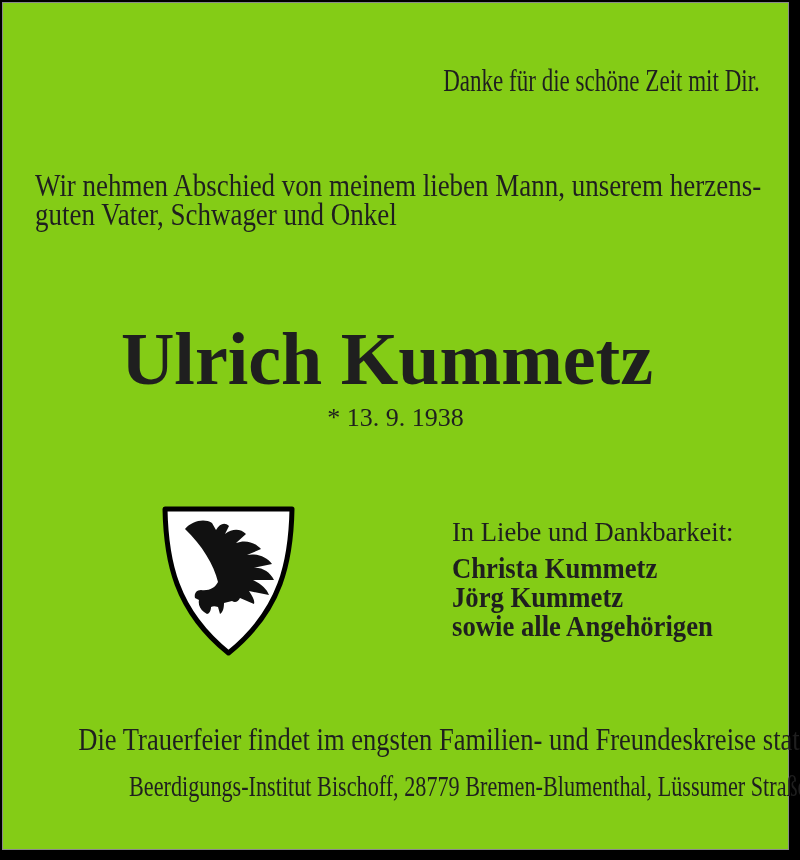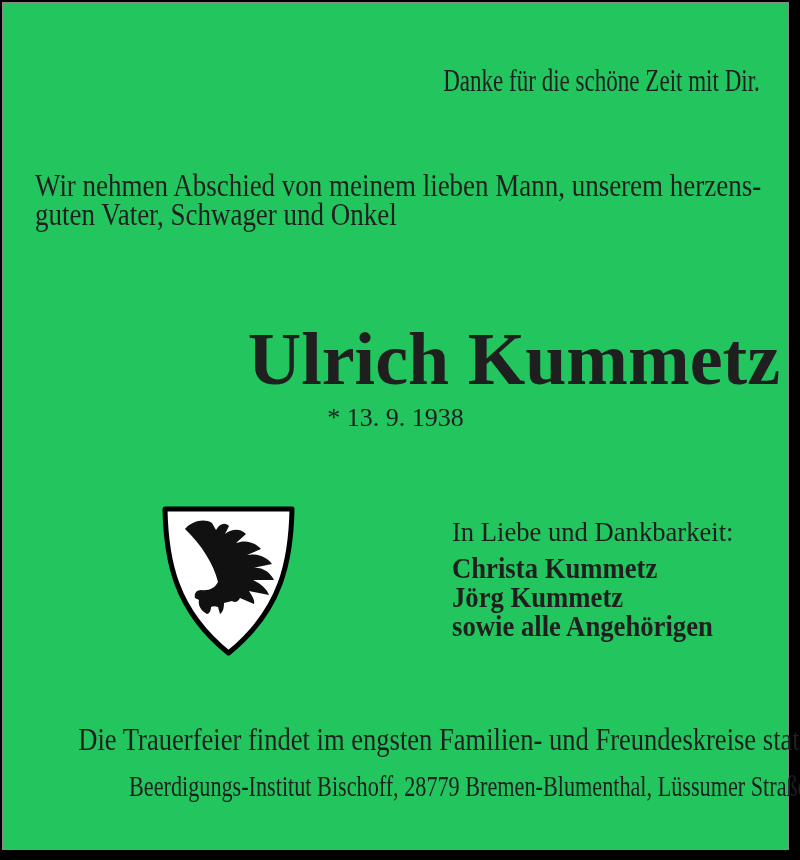--- a/index.html
+++ b/index.html
@@ -6,41 +6,41 @@
   html, body { width: 800px; height: 860px; overflow: hidden; }
   body {
     background: #000000;
     font-family: "Liberation Serif", "DejaVu Serif", serif;
     position: relative;
   }
   .page {
     position: absolute;
     left: 3px; top: 3px;
     width: 785px; height: 846px;
-    background: #22c55e;
+    background: #84cc16;
     outline: 1px solid #8a8a8a;
     color: #1f1f1f;
   }
   .abs { position: absolute; white-space: nowrap; line-height: 1; }
 
   .opening {
     top: 61px; right: 28px;
     font-size: 32px;
   }
   .opening .squeeze { display: inline-block; transform: scaleX(0.72); transform-origin: right top; }
 
   .intro {
     top: 168px; left: 32px;
     font-size: 31px; line-height: 29px;
     transform: scaleX(0.87); transform-origin: left top;
   }
 
   .name-row {
-    top: 319px; left: 0; right: 8px;
-    text-align: right;
+    top: 319px; left: 0; right: 17px;
+    text-align: center;
     font-size: 74px; font-weight: bold;
     letter-spacing: 0px;
   }
 
   .dates-row {
     top: 402px; left: 0; right: 0;
     display: flex; justify-content: center; gap: 40px;
     font-size: 26px;
   }
 

